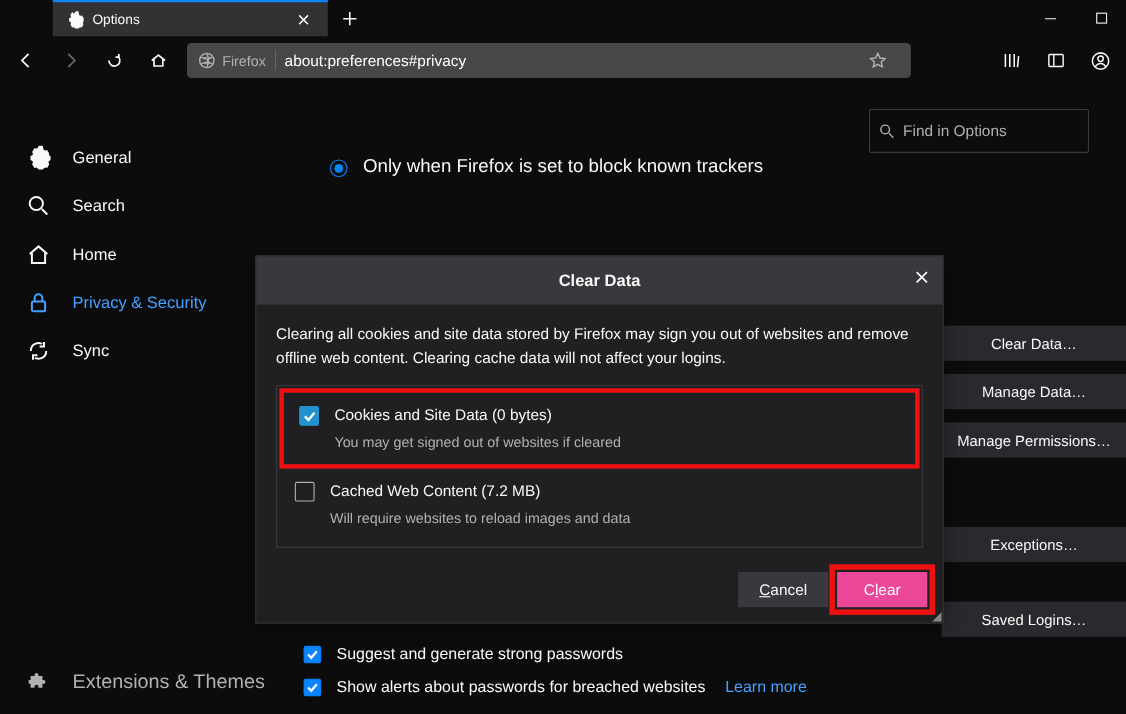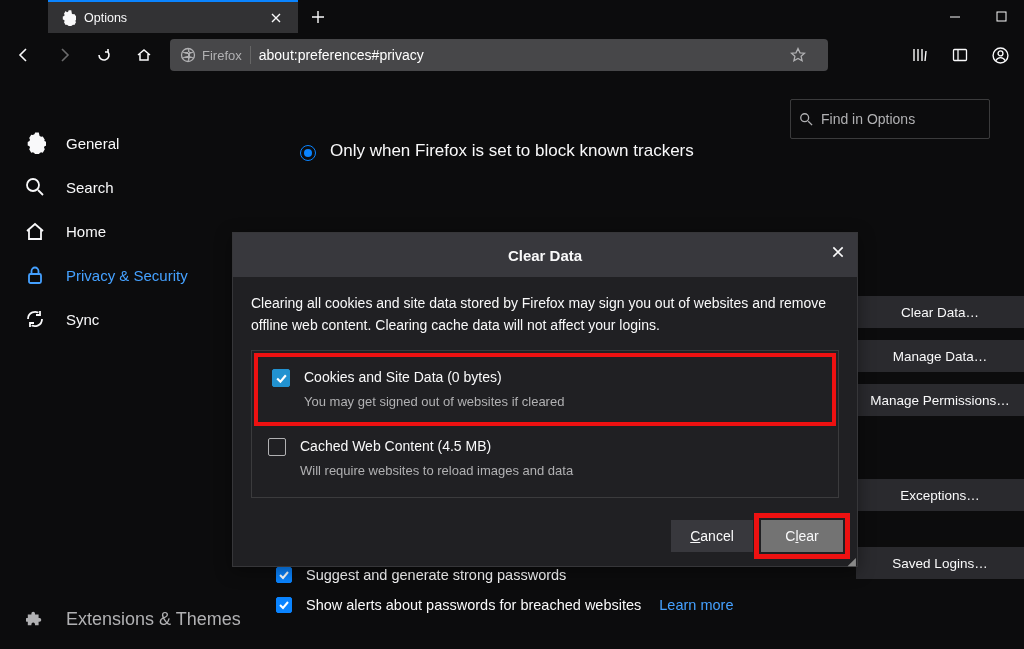--- a/index.html
+++ b/index.html
@@ -52,21 +52,21 @@
 .dialog-body { padding: 16px 18px 8px; font-size: 14px; color: #f9f9fa; line-height: 1.55; }
 .dialog-fieldset { border: 1px solid rgba(255,255,255,.12); margin-top: 14px; padding: 4px 0; }
 .dialog-check { display: flex; align-items: flex-start; gap: 14px; padding: 12px 16px; }
 .dialog-check .cb { width: 18px; height: 18px; border: 1px solid #b1b1b3; border-radius: 2px; display: flex; align-items: center; justify-content: center; flex-shrink: 0; margin-top: 2px; }
 .dialog-check .cb.checked { background: #2292d0; border-color: #2292d0; }
 .dialog-check .label-main { font-size: 14px; }
 .dialog-check .label-sub { font-size: 13px; color: #b1b1b3; margin-top: 3px; }
 .dialog-check.highlight { outline: 4px solid #e11; outline-offset: -2px; margin: 0 4px; }
 .dialog-buttons { display: flex; justify-content: flex-end; gap: 8px; padding: 14px 14px 14px; }
 .dlg-btn { min-width: 82px; height: 32px; background: #38383d; color: #f9f9fa; border: none; font-size: 14px; cursor: pointer; }
-.dlg-btn.primary { background: #737373; }
+.dlg-btn.primary { background: #ec4899; }
 .dlg-btn.hl { outline: 5px solid #e11; outline-offset: 2px; }
 .resizer { position: absolute; right: 4px; bottom: 2px; font-size: 11px; color: #888; letter-spacing: -3px; line-height: 6px; text-align: right; }
 svg { display: block; }
 </style>
 </head>
 <body>
 
 <div class="titlebar">
   <div class="tab">
     <span class="icon">
@@ -238,21 +238,21 @@
     <div class="action-btn" style="top:307px">
         <span>Manage Permissions…</span>
       </div>
     <div class="action-btn" style="top:402px">
         <span>Exceptions…</span>
       </div>
     <div class="action-btn" style="top:470px">
         <span>Saved Logins…</span>
       </div>
 
-    <div style="position:absolute; left:36px; top:482px;">
+    <div style="position:absolute; left:36px; top:502px;">
       <div class="check-row">
         <span class="check-box checked">
             <svg width="12" height="12" viewBox="0 0 12 12">
               <path fill="none" stroke="#fff" stroke-width="2" d="M2 6l3 3 5-6"></path>
             </svg>
           </span>
         <span>Suggest and generate strong passwords</span>
       </div>
       <div class="check-row" style="margin-top:14px">
         <span class="check-box checked">
@@ -286,21 +286,21 @@
             </svg>
           </span>
         <div>
           <div class="label-main">Cookies and Site Data (0 bytes)</div>
           <div class="label-sub">You may get signed out of websites if cleared</div>
         </div>
       </div>
       <div class="dialog-check">
         <span class="cb"></span>
         <div>
-          <div class="label-main">Cached Web Content (4.5 MB)</div>
+          <div class="label-main">Cached Web Content (7.2 MB)</div>
           <div class="label-sub">Will require websites to reload images and data</div>
         </div>
       </div>
     </div>
   </div>
   <div class="dialog-buttons">
     <button class="dlg-btn"><span style="text-decoration:underline">C</span><span>ancel</span></button>
     <button class="dlg-btn primary hl"><span>C</span><span style="text-decoration:underline">l</span><span>ear</span></button>
   </div>
   <div class="resizer">◢</div>

